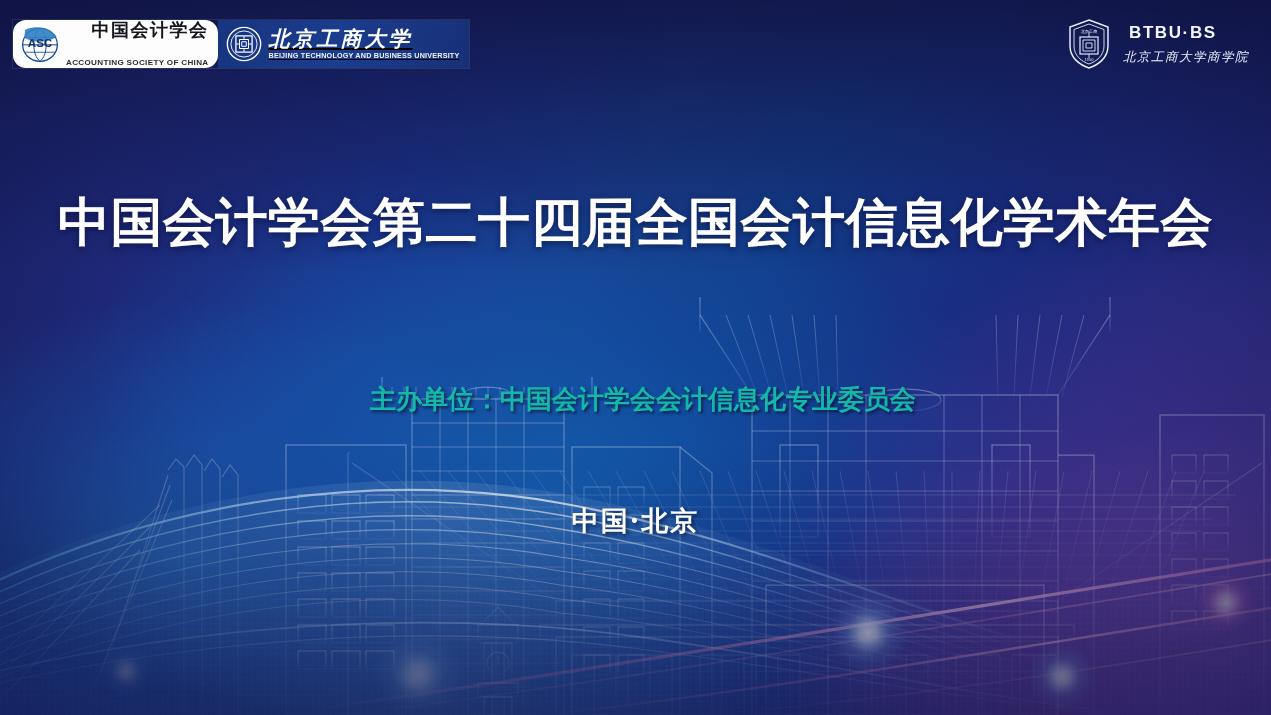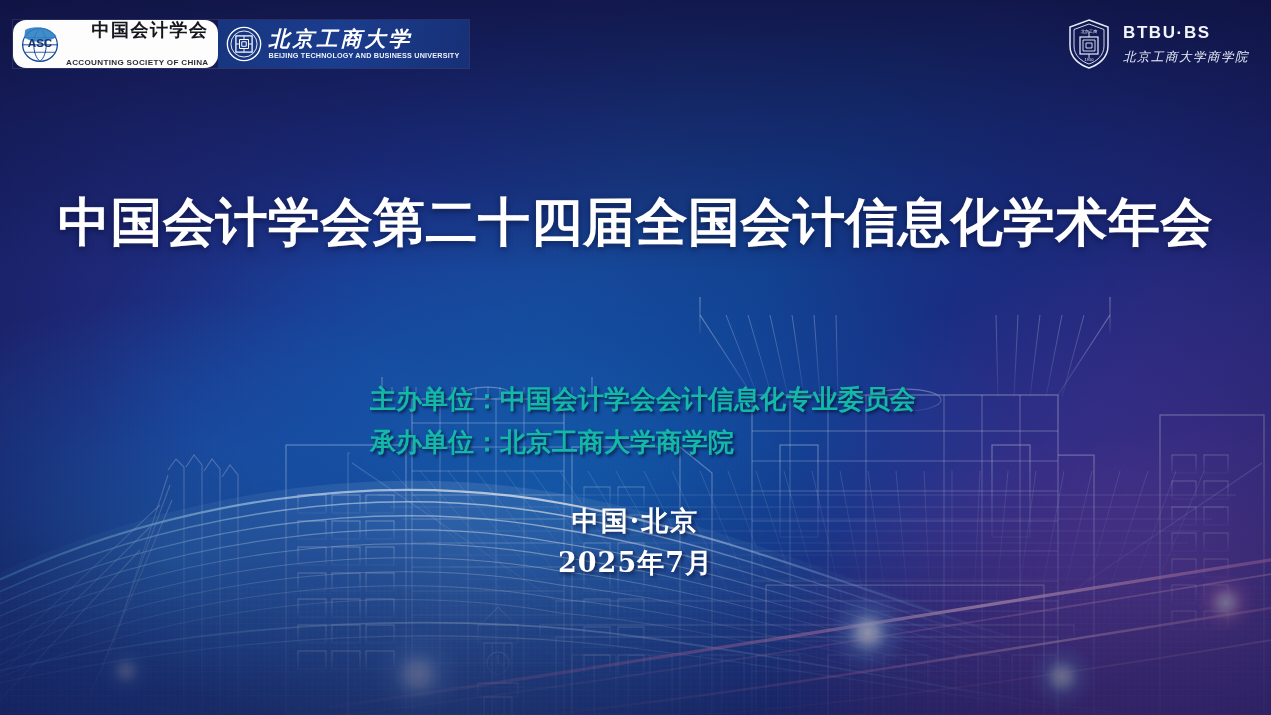--- a/index.html
+++ b/index.html
@@ -82,41 +82,41 @@
   }
   .asc-en{
     font-family:"Liberation Sans","DejaVu Sans",sans-serif;
     font-size:8.1px;font-weight:bold;color:#2a2d33;letter-spacing:.32px;margin-top:20px;
   }
   .logo-btbu{
     background:linear-gradient(100deg,#17357f 0%,#1b3d8e 48%,#173077 100%);
     display:flex;align-items:center;gap:7px;padding:3px 10px 3px 8px;
   }
   .btbu-seal{width:36px;height:36px;flex:0 0 auto;}
-  .btbu-words{display:flex;flex-direction:column;justify-content:flex-start;line-height:1;}
+  .btbu-words{display:flex;flex-direction:column;justify-content:flex-start;line-height:1;text-decoration:underline;}
   .btbu-cn{
     font-family:"DejaVu Serif","Liberation Serif",serif;
     font-size:21px;font-weight:bold;color:#ffffff;letter-spacing:3px;
     font-style:italic;
   }
   .btbu-en{
     font-family:"Liberation Sans","DejaVu Sans",sans-serif;
     font-size:7.2px;font-weight:bold;color:#eef2fb;letter-spacing:.2px;margin-top:3px;
   }
 
   
   .crest{
     position:absolute;right:22px;top:16px;height:56px;
     display:flex;align-items:center;gap:12px;
   }
   .crest-shield{width:44px;height:52px;flex:0 0 auto;}
   .crest-words{display:flex;flex-direction:column;line-height:1;}
   .crest-en{
     font-family:"Liberation Sans","DejaVu Sans",sans-serif;
-    font-size:17px;font-weight:bold;color:#f2f5fc;letter-spacing:1.6px;
+    font-size:17px;font-weight:bold;color:#f2f5fc;letter-spacing:1.6px;margin-left:6px;
   }
   .crest-cn{
     font-family:"DejaVu Serif","Liberation Serif",serif;
     font-size:12.5px;color:#e9eef9;letter-spacing:1.5px;margin-top:10px;font-style:italic;
   }
 
   
   .title{
     position:absolute;left:0;right:0;top:194px;text-align:center;
     font-family:"DejaVu Serif","Liberation Serif",serif;
@@ -542,21 +542,19 @@
     <div class="crest-words">
       <div class="crest-en">BTBU·BS</div>
       <div class="crest-cn">北京工商大学商学院</div>
     </div>
   </div>
 
   <div class="title">中国会计学会第二十四届全国会计信息化学术年会</div>
 
   <div class="orgs">
     <div class="org-line org-1">主办单位：中国会计学会会计信息化专业委员会</div>
-    <div class="org-line org-2">承办单位：北京工商大学商学院</div>
   </div>
 
   <div class="venue">
     <div class="venue-place">中国·北京</div>
-    <div class="venue-date">2025年7月</div>
   </div>
 
 </div>
 
 </body></html>

